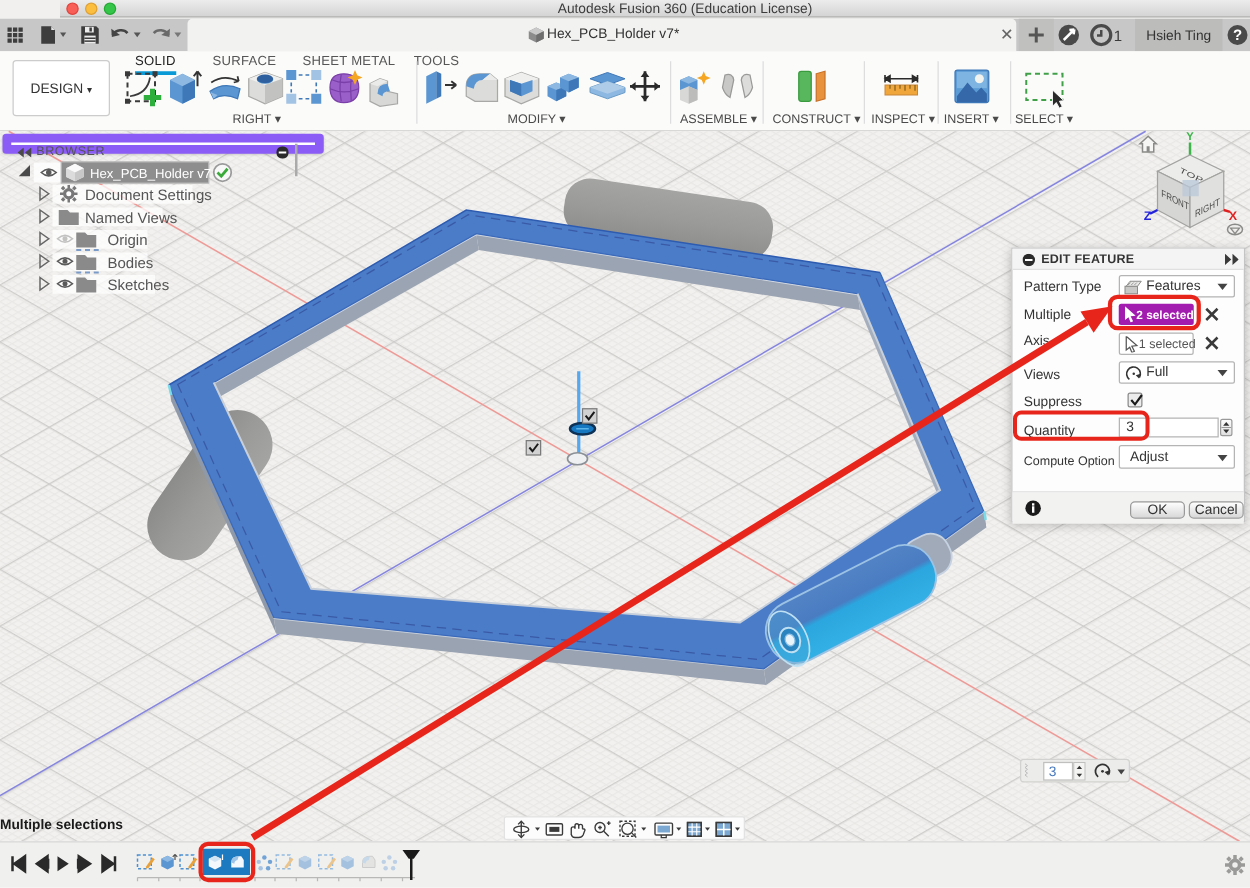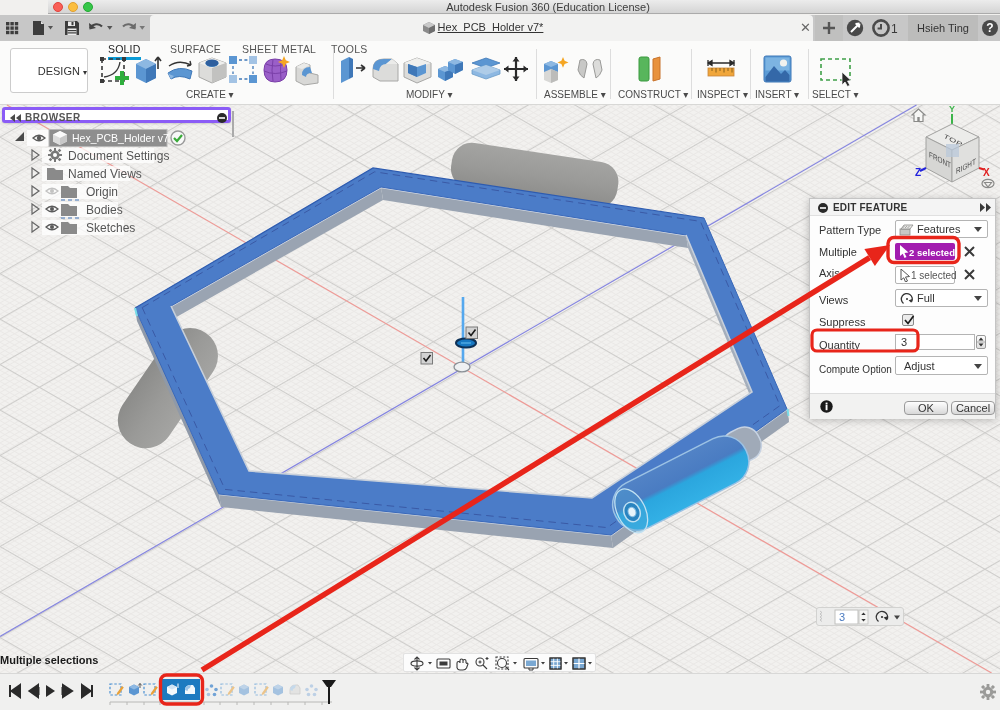--- a/index.html
+++ b/index.html
@@ -11,32 +11,32 @@
 #titlebar .title { position:absolute; top:1px; width:100%; text-align:center; font-size:11px; color:#3c3c3c; }
 .tl { position:absolute; top:2px; width:10px; height:10px; border-radius:50%; }
 
 #toolrow { position:absolute; top:15px; left:0; width:1000px; height:26px; background:#c7c7c7; }
 #tab { position:absolute; top:15px; left:150px; width:663px; height:26px; background:#f2f2f1; border-radius:4px 4px 0 0; }
 #tab .tabtitle { position:absolute; top:6px; left:0; width:100%; text-align:center; font-size:11px; color:#333; }
 .trbtn { position:absolute; color:#4a4a4a; }
 
 #ribbon { position:absolute; top:41px; left:0; width:1000px; height:64px; background:#fbfbfa; border-bottom:1px solid #d8d8d6; }
 #design { position:absolute; top:7px; left:10px; width:78px; height:45px; background:#fff; border:1px solid #ccc; border-radius:3px;
-  font-size:11px; color:#333; text-align:right; line-height:45px; }
+  font-size:11px; color:#333; text-align:center; line-height:45px; }
 .rtab { position:absolute; top:2px; font-size:10.5px; color:#555; letter-spacing:0.2px; }
 .rtab.active { color:#222; border-bottom:3px solid #0a9bd6; padding-bottom:2px; }
 .glabel { position:absolute; top:48px; font-size:10px; color:#4a4a4a; white-space:nowrap; }
 .gsep { position:absolute; top:8px; width:1px; height:50px; background:#ddd; }
 
 #canvas { position:absolute; top:105px; left:0; width:1000px; height:568px; background-color:#f2f1ef; }
 #scene { position:absolute; top:0; left:0; width:1000px; height:710px; pointer-events:none; }
 
 #browser { position:absolute; top:107px; left:2px; width:230px; }
-#bheader { position:relative; width:229px; height:16px; background:#fff; border:3px solid #8b5cf6; border-radius:3px;
-  box-shadow:0 1px 2px rgba(0,0,0,0.15); font-size:10px; color:#555;font-weight:bold; }
+#bheader { position:relative; width:257px; height:16px; background:#fff; border:7px solid #8b5cf6; border-radius:3px;
+  box-shadow:0 1px 2px rgba(0,0,0,0.15); font-size:10px; color:#555; }
 
 #dialog { position:absolute; top:198px; left:809px; width:187px; height:220px; background:#fdfdfd;
   border:1px solid #c4c4c4; box-shadow:0 2px 8px rgba(0,0,0,0.25); font-size:11px; color:#333; }
 #dheader { position:relative; height:17px; background:#f4f4f4; border-bottom:1px solid #e0e0e0; }
 .dlabel { position:absolute; left:9px; font-size:11px; color:#333; white-space:nowrap; }
 .dbox { position:absolute; left:85px; width:93px; height:18px; background:#fff; border:1px solid #b4b4b4; border-radius:2px; white-space:nowrap; }
 .dcaret { position:absolute; right:5px; top:6px; width:0; height:0; border-left:4px solid transparent; border-right:4px solid transparent; border-top:5px solid #444; }
 .btn { position:absolute; height:14px; background:linear-gradient(#fefefe,#d8d8d8); border:1px solid #9a9a9a; border-radius:4px;
   font-size:11px; color:#333; text-align:center; line-height:13px; }
 
@@ -112,31 +112,31 @@
       <circle cx="175" cy="13" r="8" fill="#4a4a4a"></circle>
       <text x="175" y="17.4" font-size="12" font-weight="bold" fill="#fff" text-anchor="middle">?</text>
     </svg>
   </div>
   <div id="tab">
     <svg style="position:absolute; left:272px; top:6px;" width="14" height="14" viewBox="0 0 14 14">
       <polygon points="7,1 13,4 13,10 7,13 1,10 1,4" fill="#8b8b8b"></polygon>
       <polygon points="7,1 13,4 7,7 1,4" fill="#c9c9c9"></polygon>
       <polygon points="7,7 13,4 13,10 7,13" fill="#6e6e6e"></polygon>
     </svg>
-    <div class="tabtitle" style="padding-left:18px;text-decoration:underline;">Hex_PCB_Holder v7*</div>
+    <div class="tabtitle" style="padding-left:18px;">Hex_PCB_Holder v7*</div>
     <div class="trbtn" style="left:650px; top:5px; font-size:13px; color:#666;">✕</div>
   </div>
 
   <div id="ribbon">
     <div id="design">DESIGN <span style="font-size:8px;">▾</span></div>
     <div class="rtab active" style="left:108px;">SOLID</div>
     <div class="rtab" style="left:170px;">SURFACE</div>
     <div class="rtab" style="left:242px;">SHEET METAL</div>
     <div class="rtab" style="left:331px;">TOOLS</div>
-    <div class="glabel" style="left:186px;">CREATE ▾</div>
+    <div class="glabel" style="left:186px;">RIGHT ▾</div>
     <div class="glabel" style="left:406px;">MODIFY ▾</div>
     <div class="glabel" style="left:544px;">ASSEMBLE ▾</div>
     <div class="glabel" style="left:618px;">CONSTRUCT ▾</div>
     <div class="glabel" style="left:697px;">INSPECT ▾</div>
     <div class="glabel" style="left:755px;">INSERT ▾</div>
     <div class="glabel" style="left:812px;">SELECT ▾</div>
     <div class="gsep" style="left:333px;"></div>
     <div class="gsep" style="left:536px;"></div>
     <div class="gsep" style="left:610px;"></div>
     <div class="gsep" style="left:691px;"></div>

